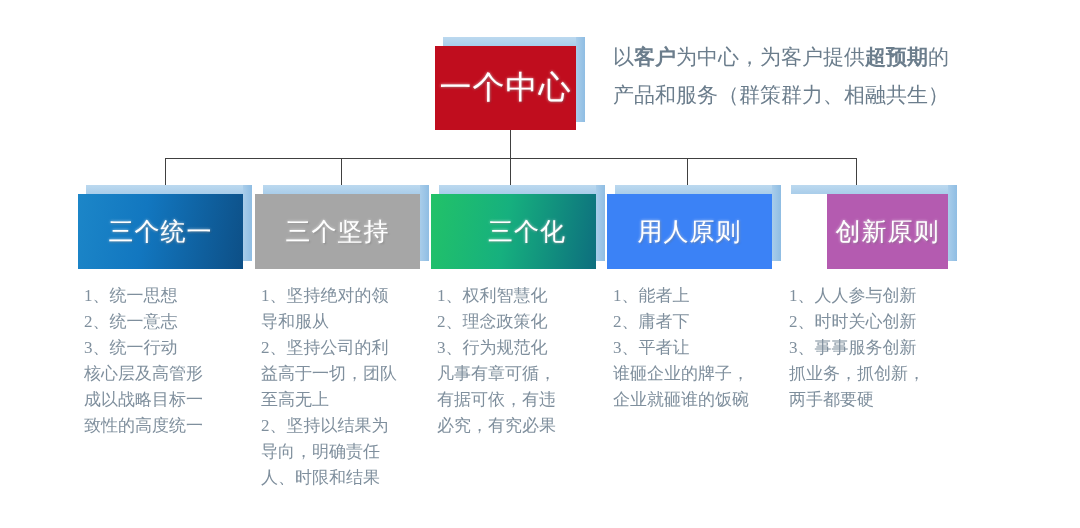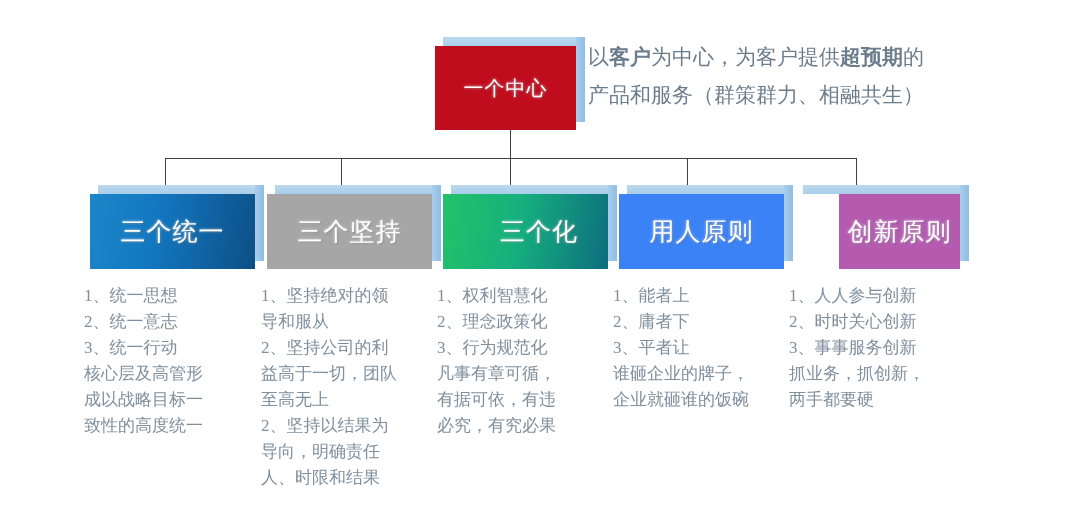--- a/index.html
+++ b/index.html
@@ -67,47 +67,47 @@
   #center-box {
     left: 435px;
     top: 37px;
     width: 150px;
     height: 93px;
   }
   #center-box .front {
     background: #c00d1e;
   }
   #center-box .front .label {
-    font-size: 20px;
+    font-size: 32px;
   }
 
   
   #center-desc {
     position: absolute;
-    left: 588px;
+    left: 613px;
     top: 38px;
     width: 400px;
     font-size: 21px;
     line-height: 38px;
     color: #6b7d8c;
   }
   #center-desc b { font-weight: bold; }
 
   
   .line {
     position: absolute;
     background: #404040;
   }
   .v-line { width: 1px; }
   .h-line { height: 1px; }
 
   
   .col { position: absolute; top: 185px; width: 174px; }
   .col .plate {
-    left: 12px;
+    left: 0;
     top: 0;
     width: 174px;
     height: 84px;
   }
   .col .plate .front .label { font-size: 25px; }
 
   .col .body {
     position: absolute;
     top: 98px;
     left: 6px;

